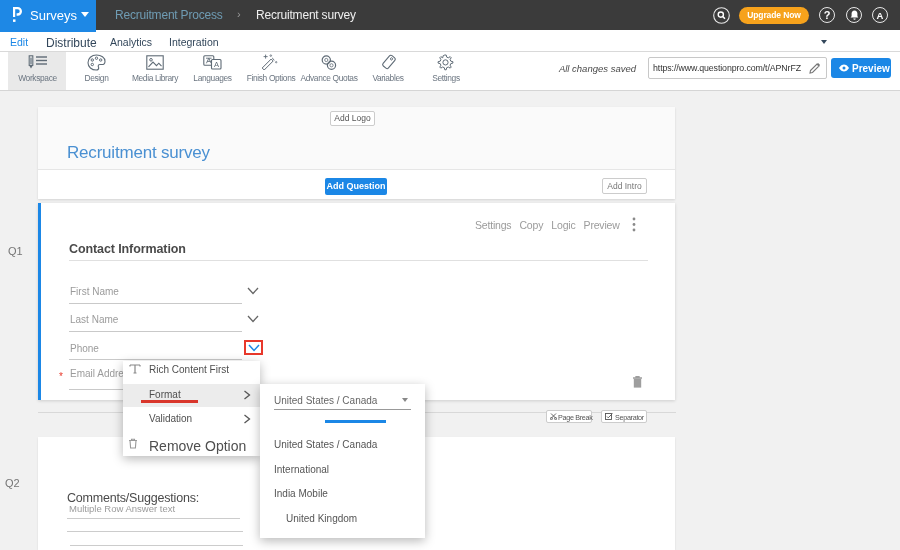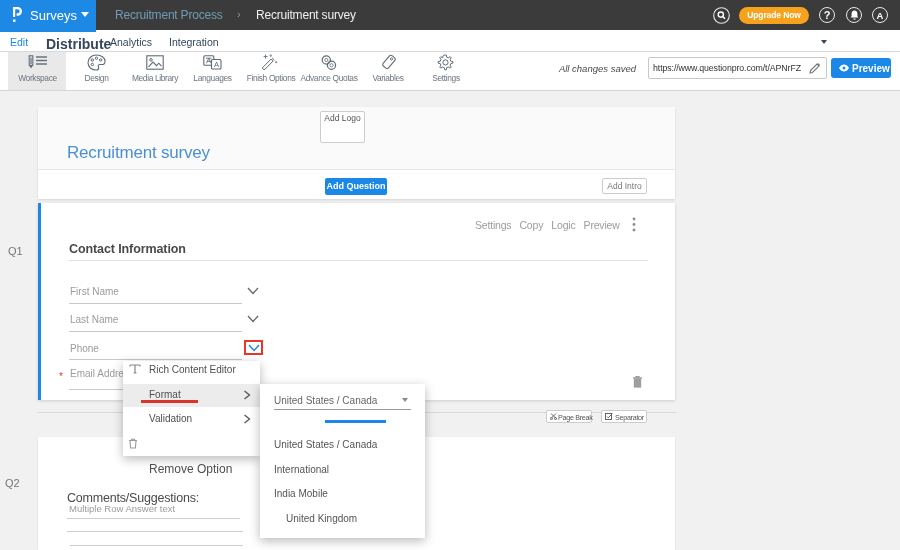--- a/index.html
+++ b/index.html
@@ -36,21 +36,21 @@
 <div class="abs" style="left:846px;top:7px;width:16px;height:16px;border:1.2px solid #e8e8e8;border-radius:50%;"></div>
 <svg class="abs" style="left:850px;top:10px;" width="9" height="11" viewBox="0 0 9 11">
   <path d="M4.5 0.5 C2.6 0.5 1.6 2 1.6 3.6 V6.2 L0.6 7.6 H8.4 L7.4 6.2 V3.6 C7.4 2 6.4 0.5 4.5 0.5 Z" fill="#fff"></path>
   <path d="M3.3 8.6 a1.2 1.2 0 0 0 2.4 0 Z" fill="#fff"></path>
 </svg>
 <div class="abs" style="left:872px;top:7px;width:16px;height:16px;border:1.2px solid #e8e8e8;border-radius:50%;color:#fff;font-size:9.5px;font-weight:bold;text-align:center;line-height:15px;">A</div>
 
 <div class="abs" style="left:0;top:30px;width:900px;height:22px;background:#fff;border-bottom:1px solid #d9d9d9;"></div>
 <div class="abs" style="left:0;top:30px;width:96px;height:2px;background:#1e88e5;"></div>
 <div class="abs" style="left:10px;top:36px;color:#1b87e6;font-size:10.5px;border-bottom:1px solid #1b87e6;padding-bottom:15px;">Edit</div>
-<div class="abs" style="left:46px;top:36px;color:#33475b;font-size:14px;font-weight:bold;">Distribute</div>
+<div class="abs" style="left:46px;top:36px;color:#33475b;font-size:12px;">Distribute</div>
 <div class="abs" style="left:110px;top:36px;color:#33475b;font-size:10.5px;">Analytics</div>
 <div class="abs" style="left:169px;top:36px;color:#33475b;font-size:10.5px;">Integration</div>
 <div class="abs" style="left:796px;top:36px;color:#33475b;font-size:9.5px;font-weight:600;letter-spacing:-0.2px;margin-top:18px;">Tools</div>
 <div class="abs" style="left:821px;top:40px;width:0;height:0;border-left:3.5px solid transparent;border-right:3.5px solid transparent;border-top:4px solid #33475b;"></div>
 <div class="abs" style="left:841px;top:37px;color:#1b87e6;font-size:9px;letter-spacing:-0.1px;white-space:nowrap;margin-top:24px;">Responses: 4</div>
 
 <div class="abs" style="left:0;top:52px;width:900px;height:39px;background:#fff;border-bottom:1px solid #d5d5d5;"></div>
 <div class="abs" style="left:8px;top:52px;width:58px;height:38px;background:#e9e9e9;"></div>
 
 <svg class="abs" style="left:28px;top:55px;" width="20" height="15" viewBox="0 0 20 15">
@@ -128,21 +128,21 @@
 </svg>
 <div class="abs" style="left:831px;top:58px;width:60px;height:20px;background:#1b87e6;border-radius:3px;"></div>
 <svg class="abs" style="left:838px;top:64px;" width="12" height="8" viewBox="0 0 12 8">
   <path d="M6 0.5 C3 0.5 1 4 1 4 C1 4 3 7.5 6 7.5 C9 7.5 11 4 11 4 C11 4 9 0.5 6 0.5 Z" fill="#fff"></path>
   <circle cx="6" cy="4" r="1.5" fill="#1b87e6"></circle>
 </svg>
 <div class="abs" style="left:852px;top:63px;color:#fff;font-size:10px;font-weight:bold;">Preview</div>
 
 <div class="abs" style="left:38px;top:107px;width:637px;height:92px;background:#fff;box-shadow:0 1px 2px rgba(0,0,0,0.12);"></div>
 <div class="abs" style="left:38px;top:107px;width:637px;height:63px;background:#fafafa;border-bottom:1px solid #e6e6e6;"></div>
-<div class="abs btn-outline" style="left:320px;top:111px;width:45px;height:32px;font-size:8.5px;line-height:13px;color:#555;">Add Logo</div>
+<div class="abs btn-outline" style="left:330px;top:111px;width:45px;height:15px;font-size:8.5px;line-height:13px;color:#555;">Add Logo</div>
 <div class="abs" style="left:67px;top:143px;color:#4a90d2;font-size:17px;letter-spacing:-0.2px;">Recruitment survey</div>
 <div class="abs" style="left:325px;top:178px;width:62px;height:17px;background:#1b87e6;border-radius:2px;color:#fff;font-size:9px;font-weight:bold;text-align:center;line-height:17px;">Add Question</div>
 <div class="abs btn-outline" style="left:602px;top:178px;width:45px;height:16px;font-size:8.5px;line-height:14px;color:#777;">Add Intro</div>
 
 <div class="abs" style="left:38px;top:203px;width:637px;height:197px;background:#fff;border-left:3px solid #1b87e6;box-shadow:0 1px 3px rgba(0,0,0,0.15);"></div>
 <div class="abs" style="left:8px;top:245px;color:#757575;font-size:11px;">Q1</div>
 <div class="abs" style="left:475px;top:219px;color:#9b9b9b;font-size:10.5px;letter-spacing:-0.2px;">Settings&nbsp;&nbsp;&nbsp;Copy&nbsp;&nbsp;&nbsp;Logic&nbsp;&nbsp;&nbsp;Preview</div>
 <svg class="abs" style="left:631px;top:217px;" width="6" height="15" viewBox="0 0 6 15">
   <circle cx="3" cy="2" r="1.4" fill="#8a8a8a"></circle>
   <circle cx="3" cy="7.5" r="1.4" fill="#8a8a8a"></circle>
@@ -201,35 +201,35 @@
 <div class="abs" style="left:67px;top:473px;color:#4a4a4a;font-size:12.5px;font-weight:normal;letter-spacing:-0.2px;margin-top:18px;">Comments/Suggestions:</div>
 <div class="abs" style="left:69px;top:503px;color:#9b9b9b;font-size:9.5px;">Multiple Row Answer text</div>
 <div class="abs" style="left:67px;top:518px;width:173px;height:1px;background:#ccc;"></div>
 <div class="abs" style="left:67px;top:531px;width:176px;height:1px;background:#ccc;"></div>
 <div class="abs" style="left:70px;top:545px;width:173px;height:1px;background:#ccc;"></div>
 
 <div class="abs" style="left:123px;top:361px;width:137px;height:95px;background:#fff;box-shadow:0 3px 10px rgba(0,0,0,0.28);"></div>
 <svg class="abs" style="left:129px;top:364px;" width="12" height="10" viewBox="0 0 12 10">
   <path d="M1 1 H11 M1 1 V2.5 M11 1 V2.5 M6 1 V9 M4.5 9 H7.5" fill="none" stroke="#888" stroke-width="1.2"></path>
 </svg>
-<div class="abs" style="left:149px;top:364px;color:#4f4f4f;font-size:10px;">Rich Content Editor</div>
+<div class="abs" style="left:149px;top:364px;color:#4f4f4f;font-size:10px;">Rich Content First</div>
 <div class="abs" style="left:123px;top:384px;width:137px;height:23px;background:#ececec;"></div>
 <div class="abs" style="left:149px;top:389px;color:#4f4f4f;font-size:10px;">Format</div>
 <div class="abs" style="left:141px;top:400px;width:57px;height:2.5px;background:#d9362b;"></div>
 <svg class="abs" style="left:243px;top:390px;" width="8" height="10" viewBox="0 0 8 10">
     <path d="M1.5 1 L6.5 5 L1.5 9" fill="none" stroke="#555" stroke-width="1.3"></path>
   </svg>
 <div class="abs" style="left:149px;top:413px;color:#4f4f4f;font-size:10px;">Validation</div>
 <svg class="abs" style="left:243px;top:414px;" width="8" height="10" viewBox="0 0 8 10">
     <path d="M1.5 1 L6.5 5 L1.5 9" fill="none" stroke="#555" stroke-width="1.3"></path>
   </svg>
 <svg class="abs" style="left:128px;top:438px;" width="10" height="11" viewBox="0 0 10 11">
   <path d="M1 2.5 H9 M3.5 2.5 V1.2 H6.5 V2.5 M2 2.5 L2.6 10 H7.4 L8 2.5" fill="none" stroke="#999" stroke-width="1.1"></path>
 </svg>
-<div class="abs" style="left:149px;top:462px;color:#4f4f4f;font-size:12px;">Remove Option</div>
+<div class="abs" style="left:149px;top:438px;color:#4f4f4f;font-size:14px;">Remove Option</div>
 
 <div class="abs" style="left:260px;top:384px;width:165px;height:154px;background:#fff;box-shadow:0 3px 10px rgba(0,0,0,0.28);"></div>
 <div class="abs" style="left:274px;top:395px;color:#666;font-size:10px;">United States / Canada</div>
 <div class="abs" style="left:402px;top:398px;width:0;height:0;border-left:3.5px solid transparent;border-right:3.5px solid transparent;border-top:4px solid #888;"></div>
 <div class="abs" style="left:274px;top:409px;width:137px;height:1px;background:#999;"></div>
 <div class="abs" style="left:325px;top:420px;width:61px;height:2.5px;background:#1b87e6;"></div>
 <div class="abs" style="left:274px;top:439px;color:#555;font-size:10px;">United States / Canada</div>
 <div class="abs" style="left:274px;top:464px;color:#555;font-size:10px;">International</div>
 <div class="abs" style="left:274px;top:488px;color:#555;font-size:10px;">India Mobile</div>
 <div class="abs" style="left:274px;top:513px;color:#555;font-size:10px;margin-left:12px;">United Kingdom</div>

